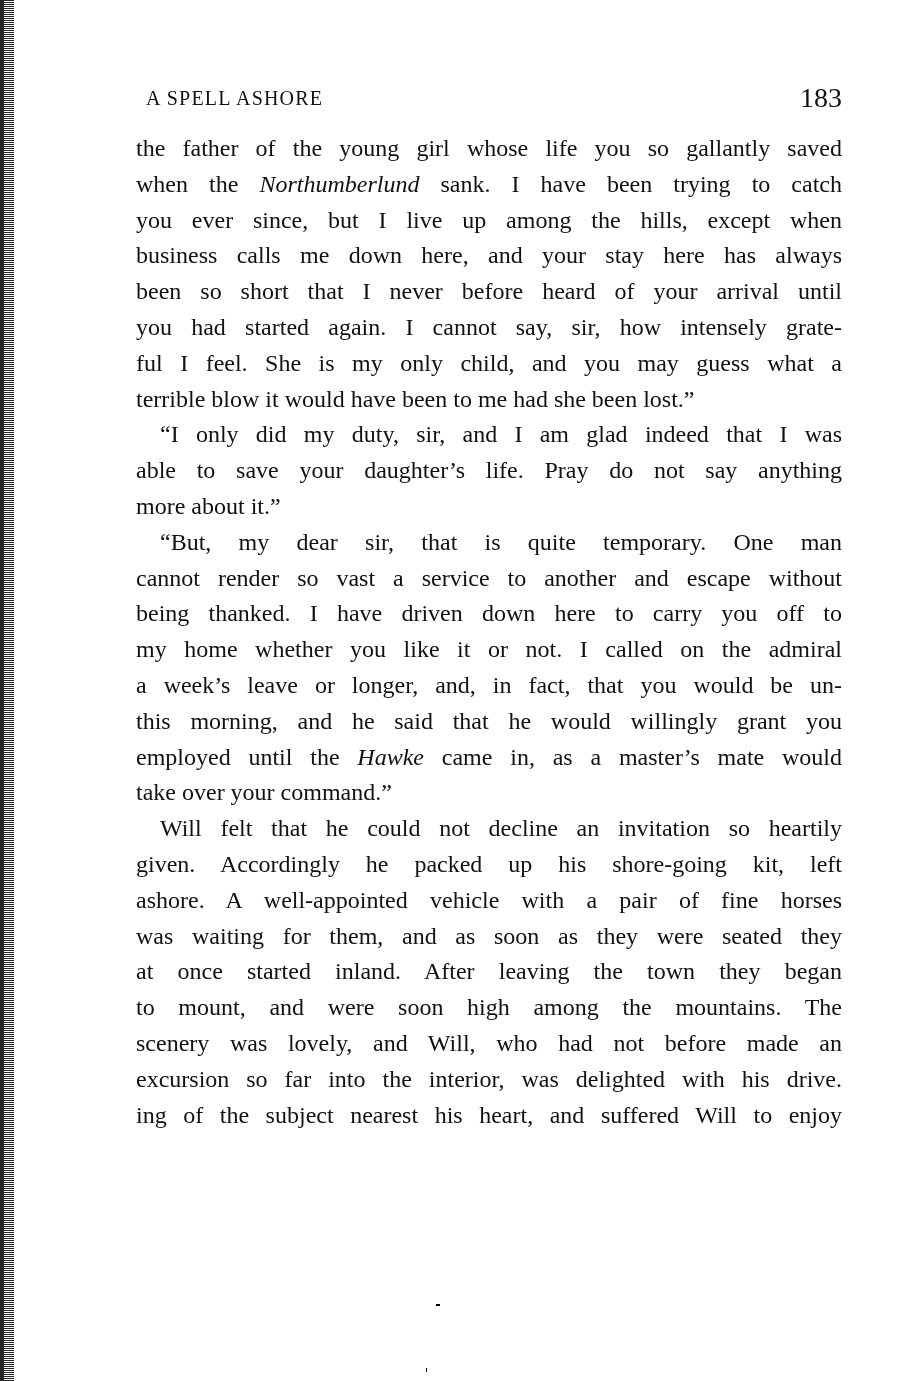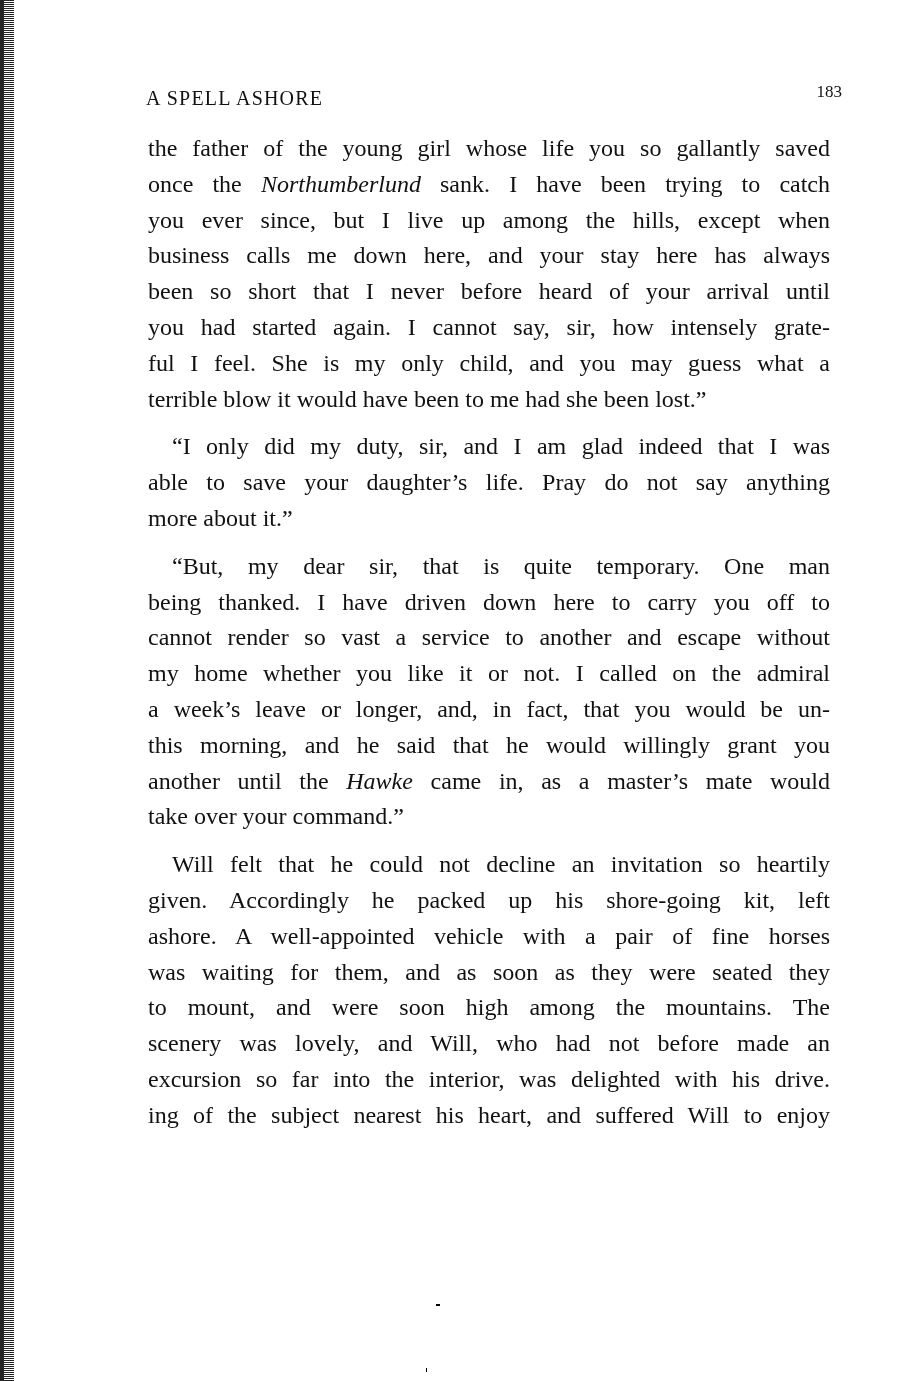--- a/index.html
+++ b/index.html
@@ -53,29 +53,29 @@
       text-align: left;
       font-size: 20px;
       letter-spacing: 1.2px;
       font-weight: normal;
       padding-left: 10px;
     }
     .page-number {
       position: absolute;
       right: 0;
       top: 2px;
-      font-size: 17px;
+      font-size: 28px;
     }
     .body-text {
       margin-top: 15px;
       font-size: 24px;
       line-height: 35.8px;
     }
     .para {
-      margin: 12px;
+      margin: 0;
       text-align: justify;
       text-align-last: left;
     }
     .line {
       display: block;
       text-align: justify;
       text-align-last: justify;
       white-space: nowrap;
       height: 35.8px;
       overflow: visible;
@@ -100,48 +100,49 @@
 <div class="binding-edge"></div>
 
 <div class="page">
   <div class="running-head">
     <div class="running-title">A SPELL ASHORE</div>
     <div class="page-number">183</div>
   </div>
   <div class="body-text" id="body-text">
       <div class="para">
         <span class="line"><span>the father of the young girl whose life you so gallantly saved</span></span>
-        <span class="line"><span>once the </span><span class="ital">Northumberlund</span><span> sank.  I have been trying to catch</span></span>
+        <span class="line"><span>when the </span><span class="ital">Northumberlund</span><span> sank.  I have been trying to catch</span></span>
         <span class="line"><span>you ever since, but I live up among the hills, except when</span></span>
         <span class="line"><span>business calls me down here, and your stay here has always</span></span>
         <span class="line"><span>been so short that I never before heard of your arrival until</span></span>
         <span class="line"><span>you had started again.  I cannot say, sir, how intensely grate-</span></span>
         <span class="line"><span>ful I feel.  She is my only child, and you may guess what a</span></span>
         <span class="line last"><span>terrible blow it would have been to me had she been lost.”</span></span>
       </div>
       <div class="para">
         <span class="line indent"><span>“I only did my duty, sir, and I am glad indeed that I was</span></span>
         <span class="line"><span>able to save your daughter’s life.  Pray do not say anything</span></span>
         <span class="line last"><span>more about it.”</span></span>
       </div>
       <div class="para">
         <span class="line indent"><span>“But, my dear sir, that is quite temporary.  One man</span></span>
+        <span class="line"><span>cannot render so vast a service to another and escape without</span></span>
         <span class="line"><span>being thanked.  I have driven down here to carry you off to</span></span>
-        <span class="line"><span>cannot render so vast a service to another and escape without</span></span>
         <span class="line"><span>my home whether you like it or not.  I called on the admiral</span></span>
         <span class="line"><span>a week’s leave or longer, and, in fact, that you would be un-</span></span>
         <span class="line"><span>this morning, and he said that he would willingly grant you</span></span>
-        <span class="line"><span>another until the </span><span class="ital">Hawke</span><span> came in, as a master’s mate would</span></span>
+        <span class="line"><span>employed until the </span><span class="ital">Hawke</span><span> came in, as a master’s mate would</span></span>
         <span class="line last"><span>take over your command.”</span></span>
       </div>
       <div class="para">
         <span class="line indent"><span>Will felt that he could not decline an invitation so heartily</span></span>
         <span class="line"><span>given.  Accordingly he packed up his shore-going kit, left</span></span>
         <span class="line"><span>ashore.  A well-appointed vehicle with a pair of fine horses</span></span>
         <span class="line"><span>was waiting for them, and as soon as they were seated they</span></span>
+        <span class="line"><span>at once started inland.  After leaving the town they began</span></span>
         <span class="line"><span>to mount, and were soon high among the mountains.  The</span></span>
         <span class="line"><span>scenery was lovely, and Will, who had not before made an</span></span>
         <span class="line"><span>excursion so far into the interior, was delighted with his drive.</span></span>
         <span class="line"><span>ing of the subject nearest his heart, and suffered Will to enjoy</span></span>
       </div>
     </div>
 </div>
 
 <div class="speck" style="left:436px;top:1304px;width:4px;height:2px;"></div>
 <div class="speck" style="left:426px;top:1368px;width:1px;height:4px;"></div>

